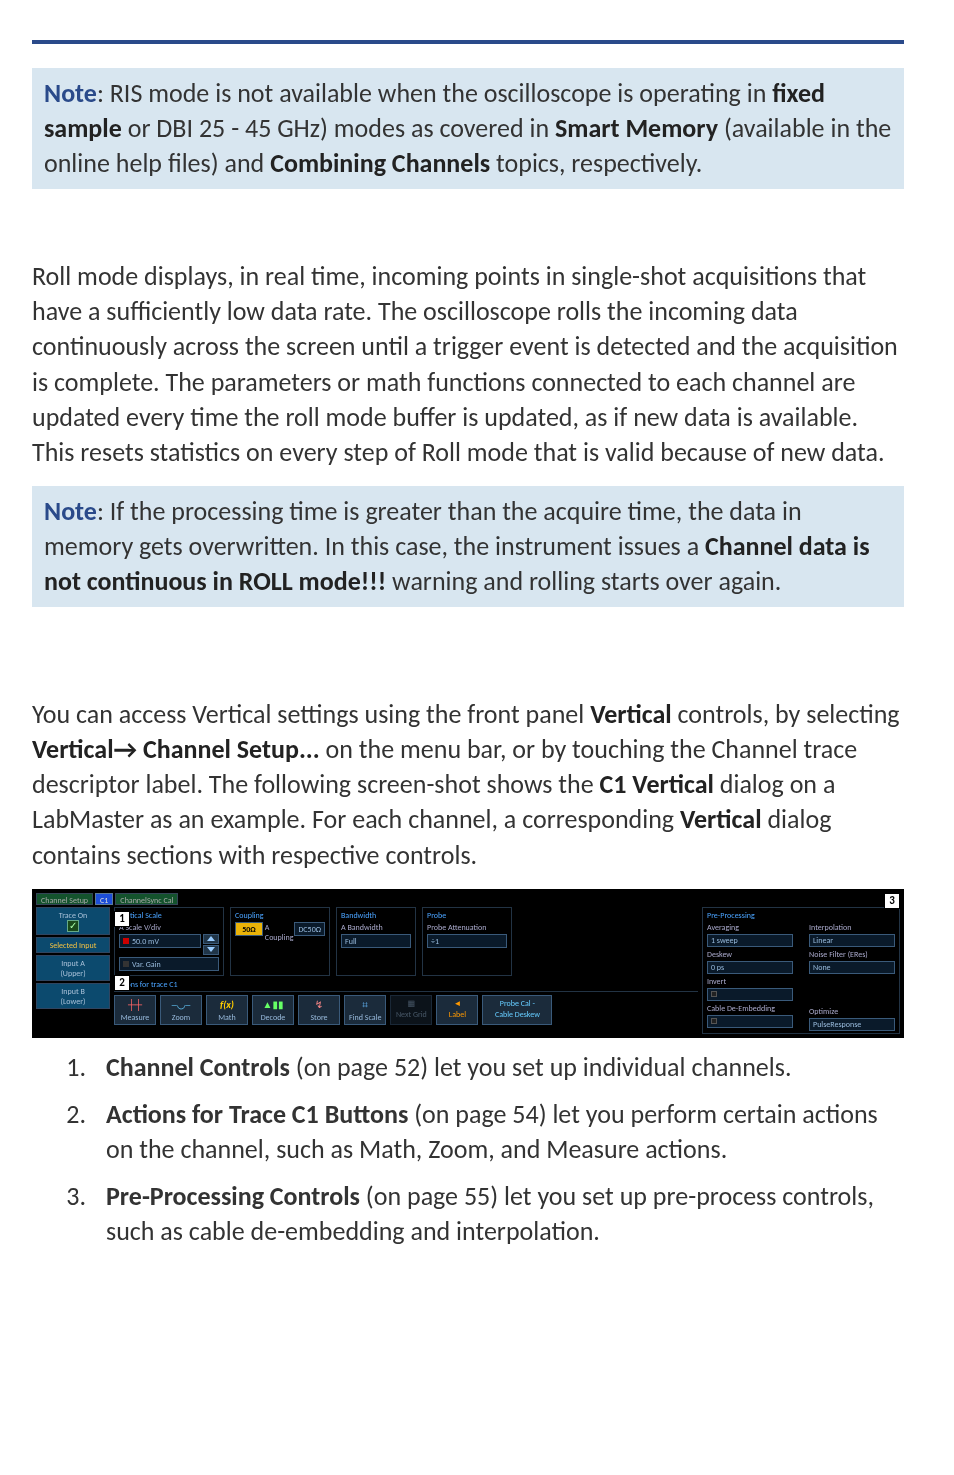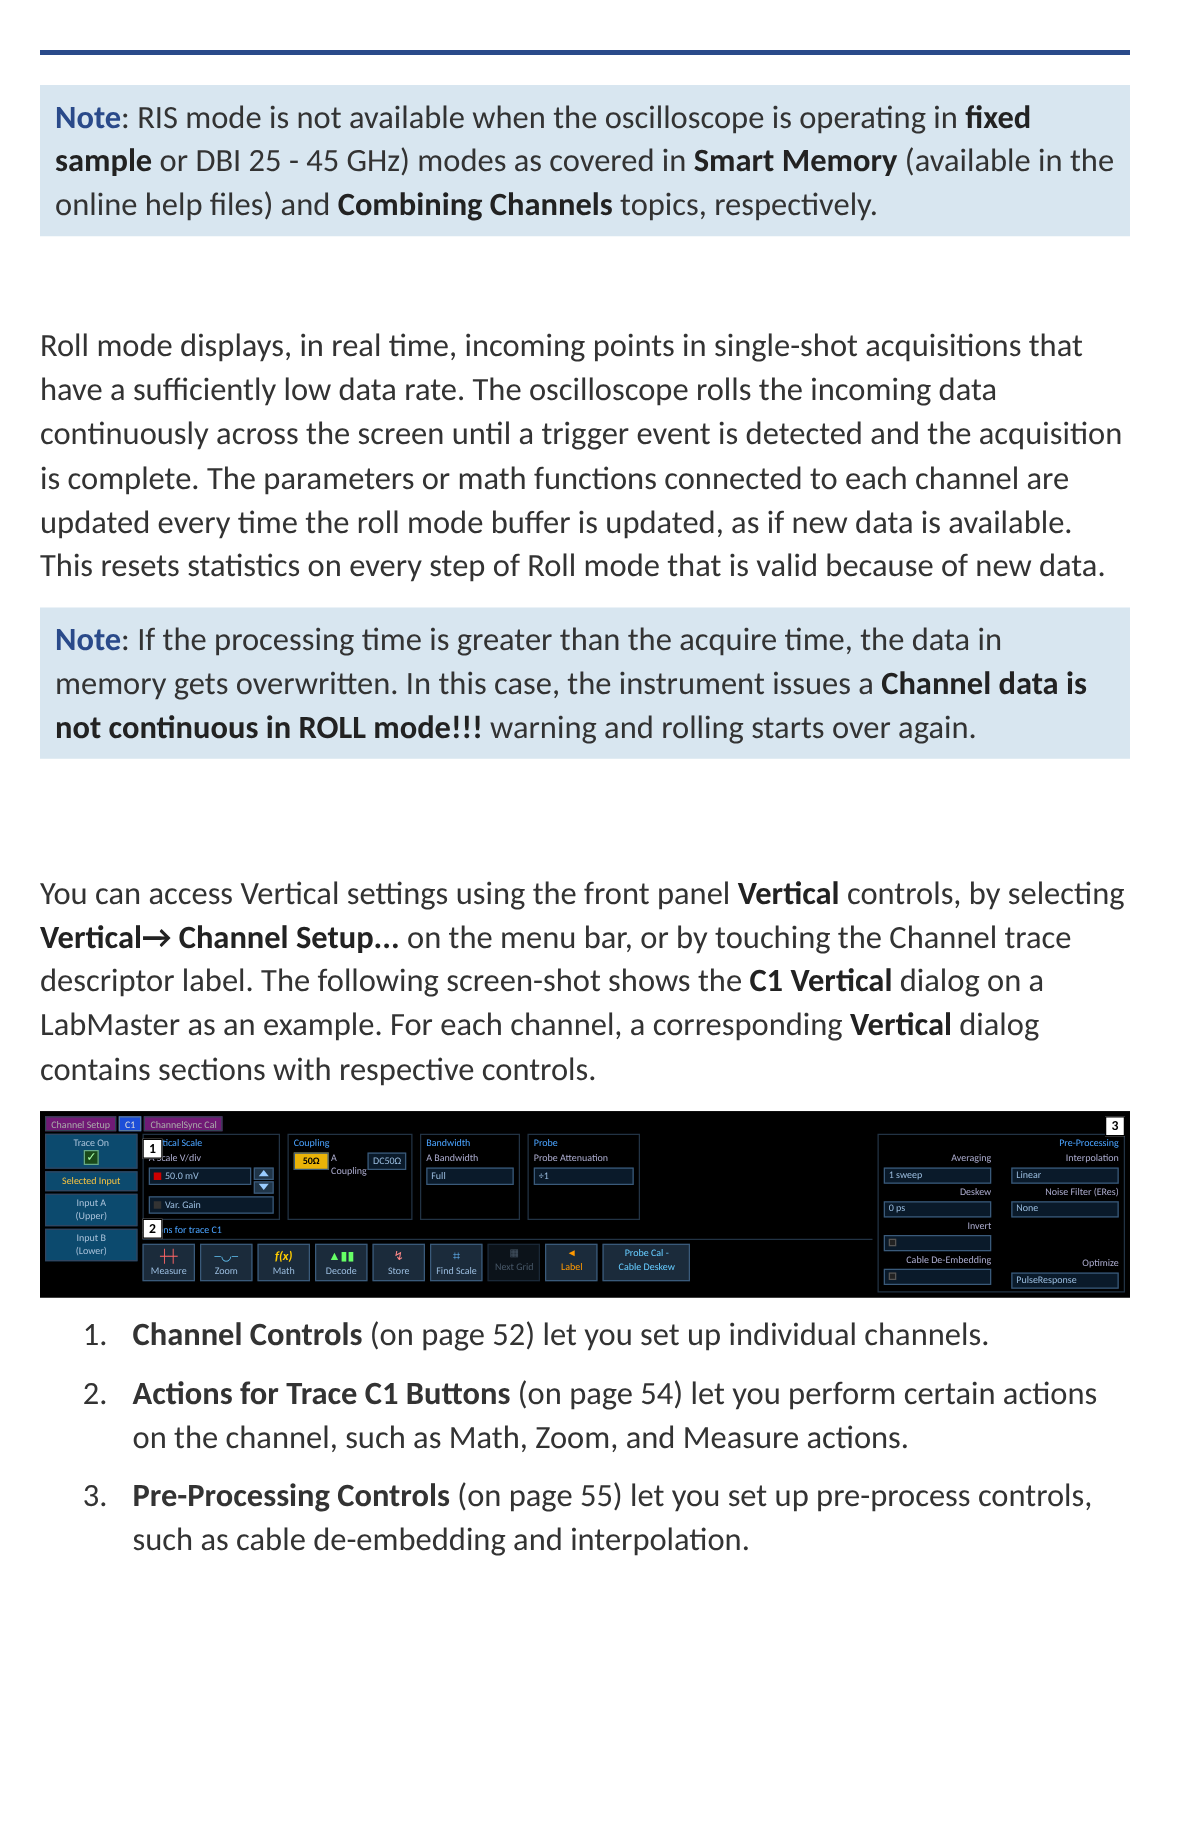--- a/index.html
+++ b/index.html
@@ -51,21 +51,21 @@
     display: flex;
     flex-direction: column;
     gap: 2px;
   }
   .ui-tabbar {
     display: flex;
     gap: 2px;
     height: 12px;
   }
   .ui-tab {
-    background: #701a75;
+    background: #14532d;
     color: #aaa;
     font-size: 8px;
     padding: 1px 4px;
     border: 1px solid #334455;
   }
   .ui-tab.active { background: #1d4ed8; color: #ddd; border-color:#5a7a9a; }
   .ui-row {
     display: flex;
     gap: 4px;
     flex: 1;
@@ -192,21 +192,20 @@
 
   .right-col {
     width: 198px;
     background: #000;
     border: 1px solid #223344;
     padding: 2px 4px;
     display: flex;
     flex-direction: column;
     gap: 2px;
     position: relative;
-    text-align: right;
   }
   .rc-title { color: #4aa3ff; font-size: 8px; }
   .rc-grid {
     display: flex;
     gap: 16px;
   }
   .rc-col { display: flex; flex-direction: column; gap: 2px; flex:1; }
   .rc-box {
     background:#0a1a2a; border:1px solid #3a5a7a; color:#9bd; font-size:8px; padding:1px 3px;
     display:flex; align-items:center; gap:3px; height:13px;

